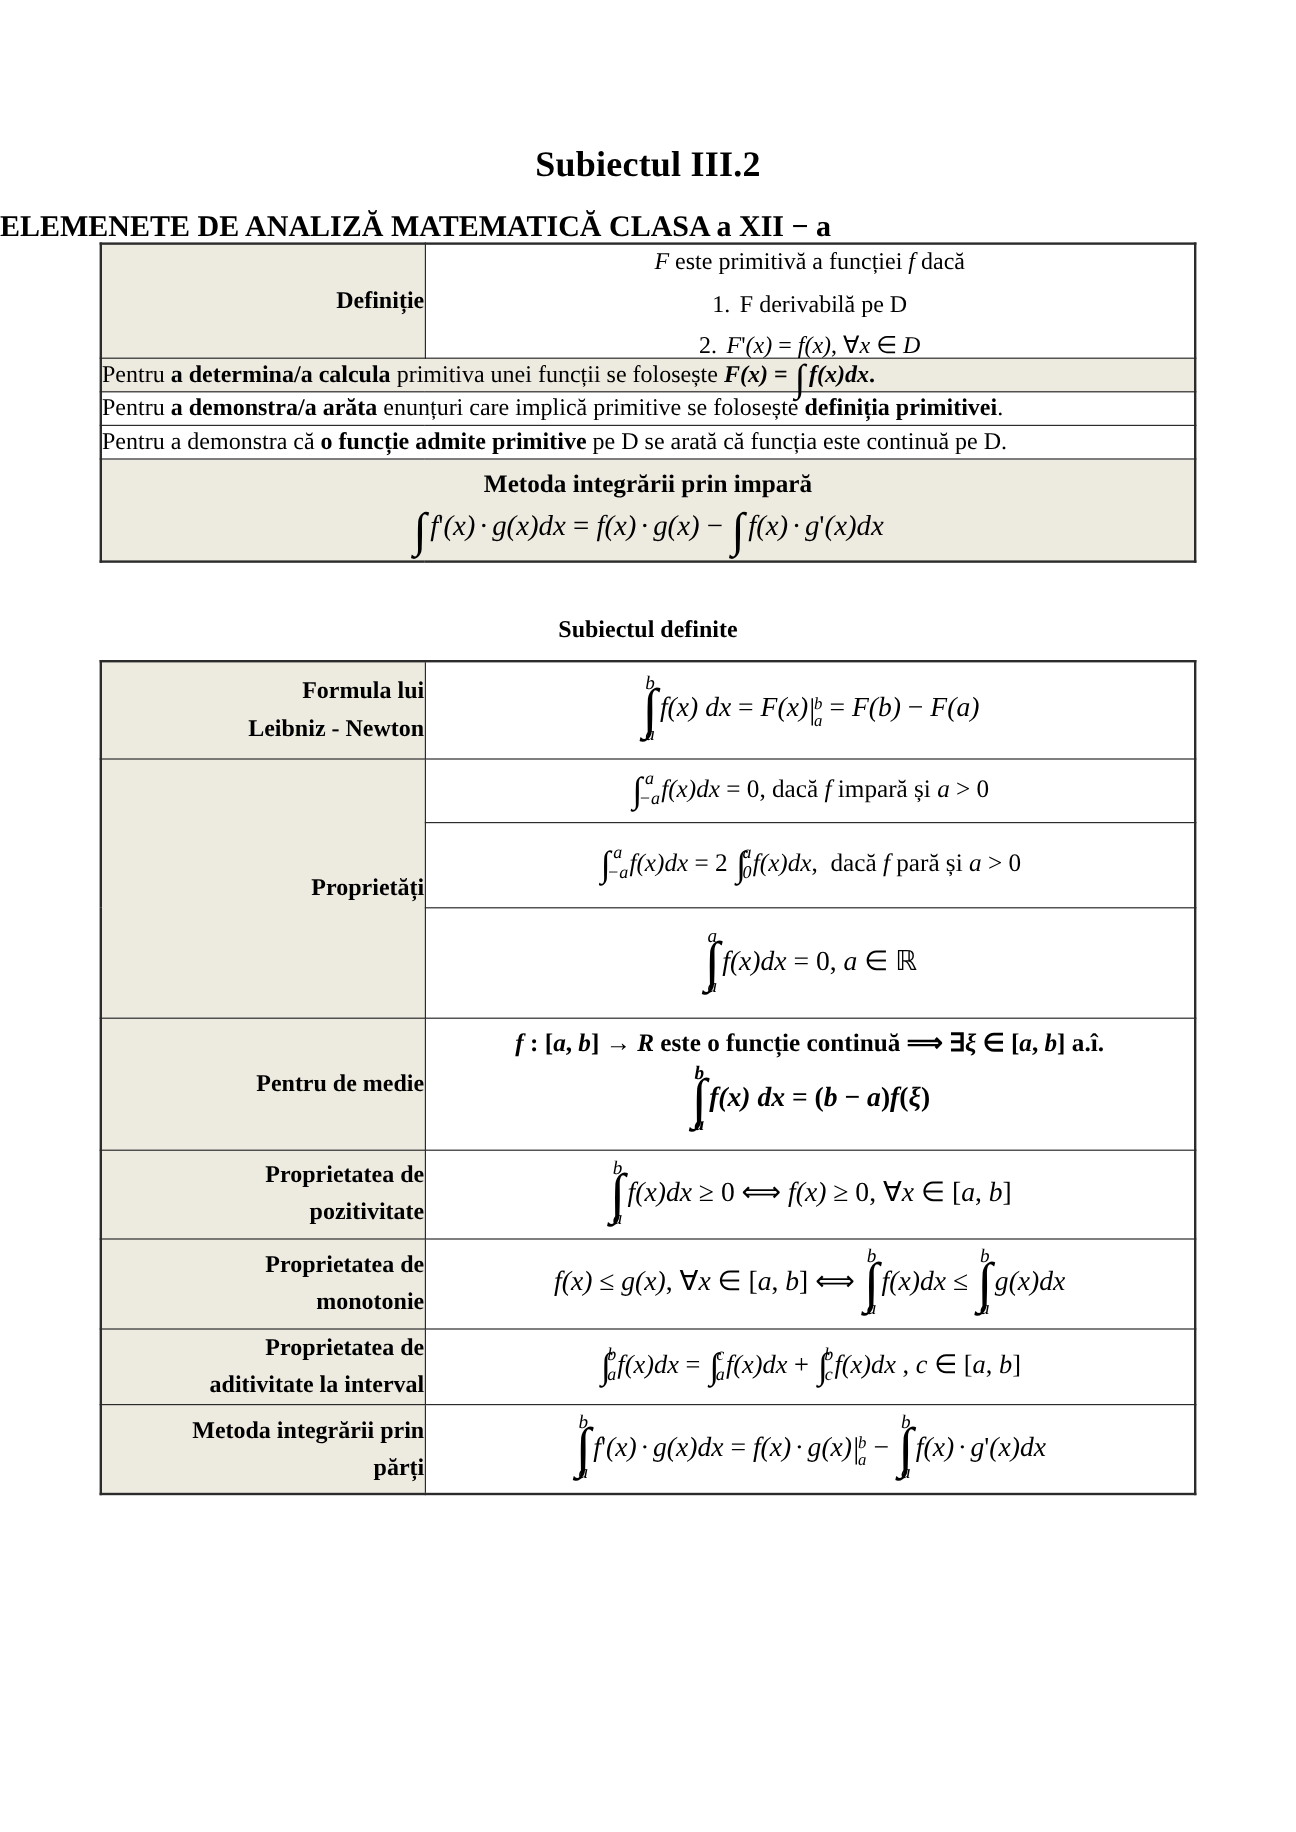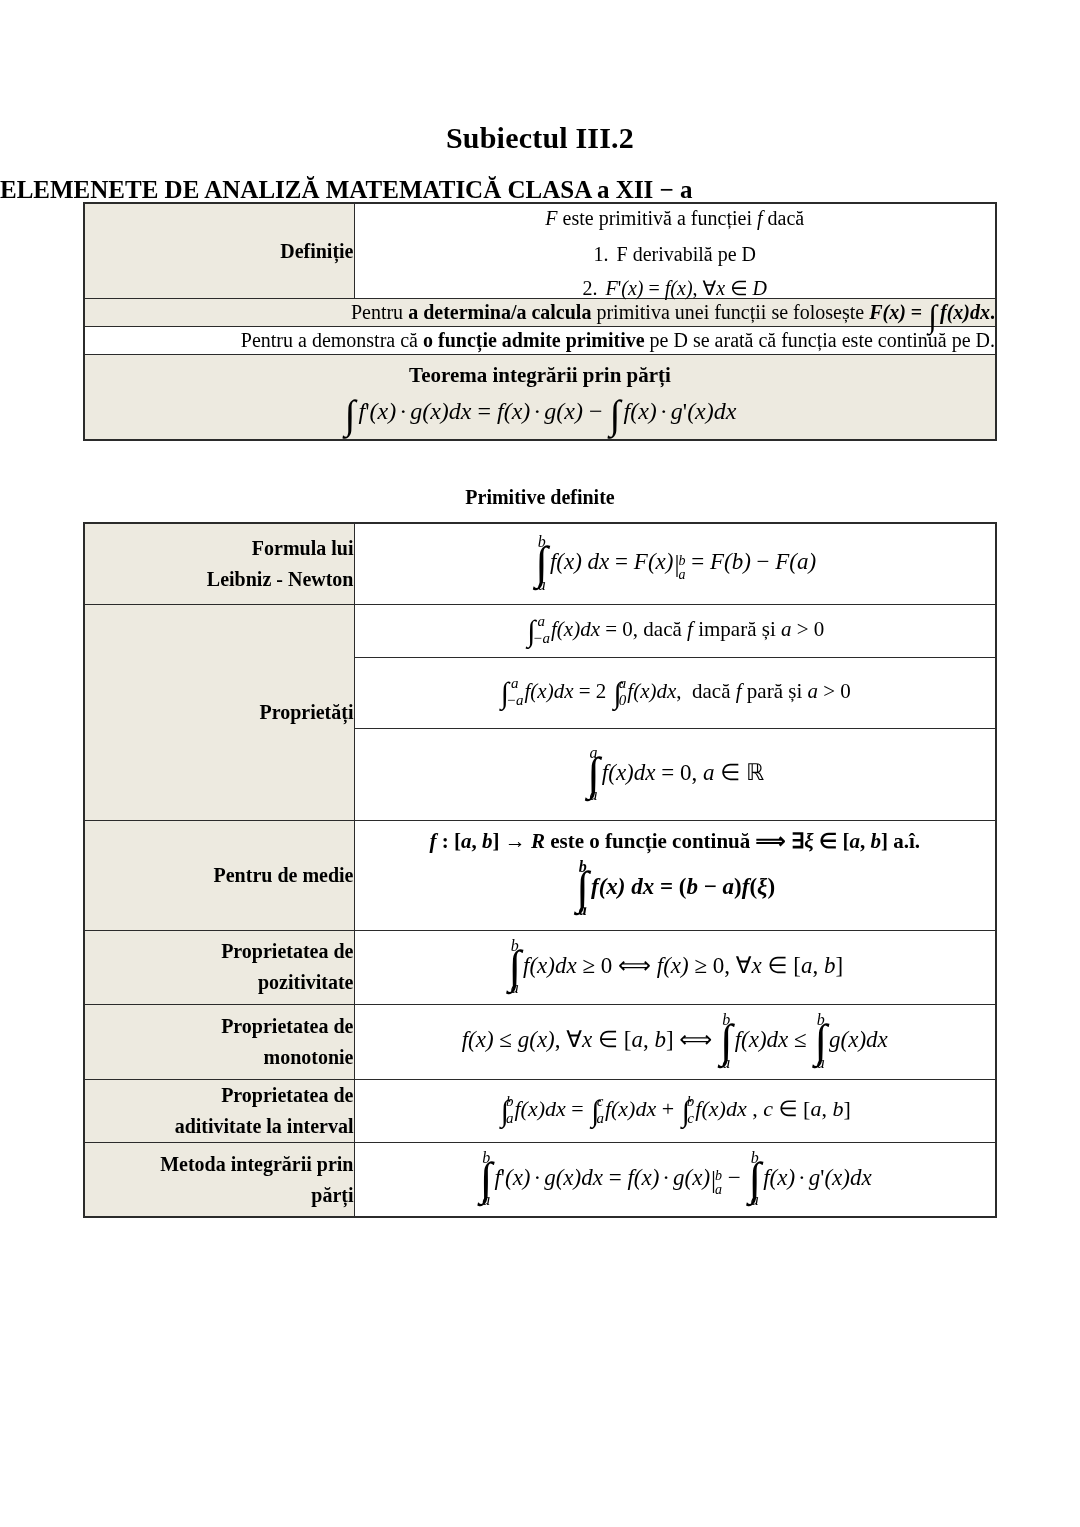--- a/index.html
+++ b/index.html
@@ -74,21 +74,21 @@
     font-size: 20px;
     line-height: 1.55;
     padding: 9px 6px;
   }
   .col-content {
     text-align: center;
     font-size: 20px;
     padding: 9px 10px;
   }
   .fullrow {
-    text-align: right;
+    text-align: left;
     font-size: 20px;
     padding: 9px 8px;
     line-height: 1.35;
   }
   .fullrow b { font-weight: bold; }
 
   .defn-line {
     font-size: 20px;
     line-height: 1.0;
     padding: 4px 0 2px 0;
@@ -257,41 +257,46 @@
           </ul>
         </td>
       </tr>
 
       <tr>
         <td class="shade fullrow" colspan="2">
           <span>Pentru </span><b>a determina/a calcula</b><span> primitiva unei funcții se folosește </span><span class="math"><span class="mbi">F</span><span class="mbi">(x)</span> <span class="mb">=</span> <span class="plainint bold">∫</span><span class="mbi">f</span><span class="mbi">(x)</span><span class="mbi">dx</span><span class="mb">.</span></span>
         </td>
       </tr>
 
+      <tr>
+        <td class="white fullrow" colspan="2">
+          <span>Pentru </span><b>a demonstra/a arăta</b><span> enunțuri care implică primitive se folosește </span><b>definiția primitivei</b><span>.</span>
+        </td>
+      </tr>
 
       <tr>
         <td class="white fullrow" colspan="2">
           <span>Pentru a demonstra că </span><b>o funcție admite primitive</b><span> pe D se arată că funcția este continuă pe D.</span>
         </td>
       </tr>
 
       <tr>
         <td class="shade" colspan="2">
-          <div class="method-title">Teorema integrării prin părți</div>
+          <div class="method-title">Metoda integrării prin impară</div>
           <div class="method-formula math">
             <span style="font-size:24px;">
               <span class="plainint">∫</span><span class="mi">f</span><span class="prime">'</span><span class="mi">(x)</span><span class="dotop">·</span><span class="mi">g</span><span class="mi">(x)</span><span class="mi">dx</span> = <span class="mi">f</span><span class="mi">(x)</span><span class="dotop">·</span><span class="mi">g</span><span class="mi">(x)</span> − <span class="plainint">∫</span><span class="mi">f</span><span class="mi">(x)</span><span class="dotop">·</span><span class="mi">g</span><span class="prime">'</span><span class="mi">(x)</span><span class="mi">dx</span>
             </span>
           </div>
         </td>
       </tr>
     </tbody>
   </table>
 
-  <div class="section-title second">Primitive definite</div>
+  <div class="section-title second">Subiectul definite</div>
 
   <table class="sheet">
     <colgroup>
         <col style="width:270px">
         <col>
       </colgroup>
     <tbody>
 
       <tr>
         <td class="shade col-label">

